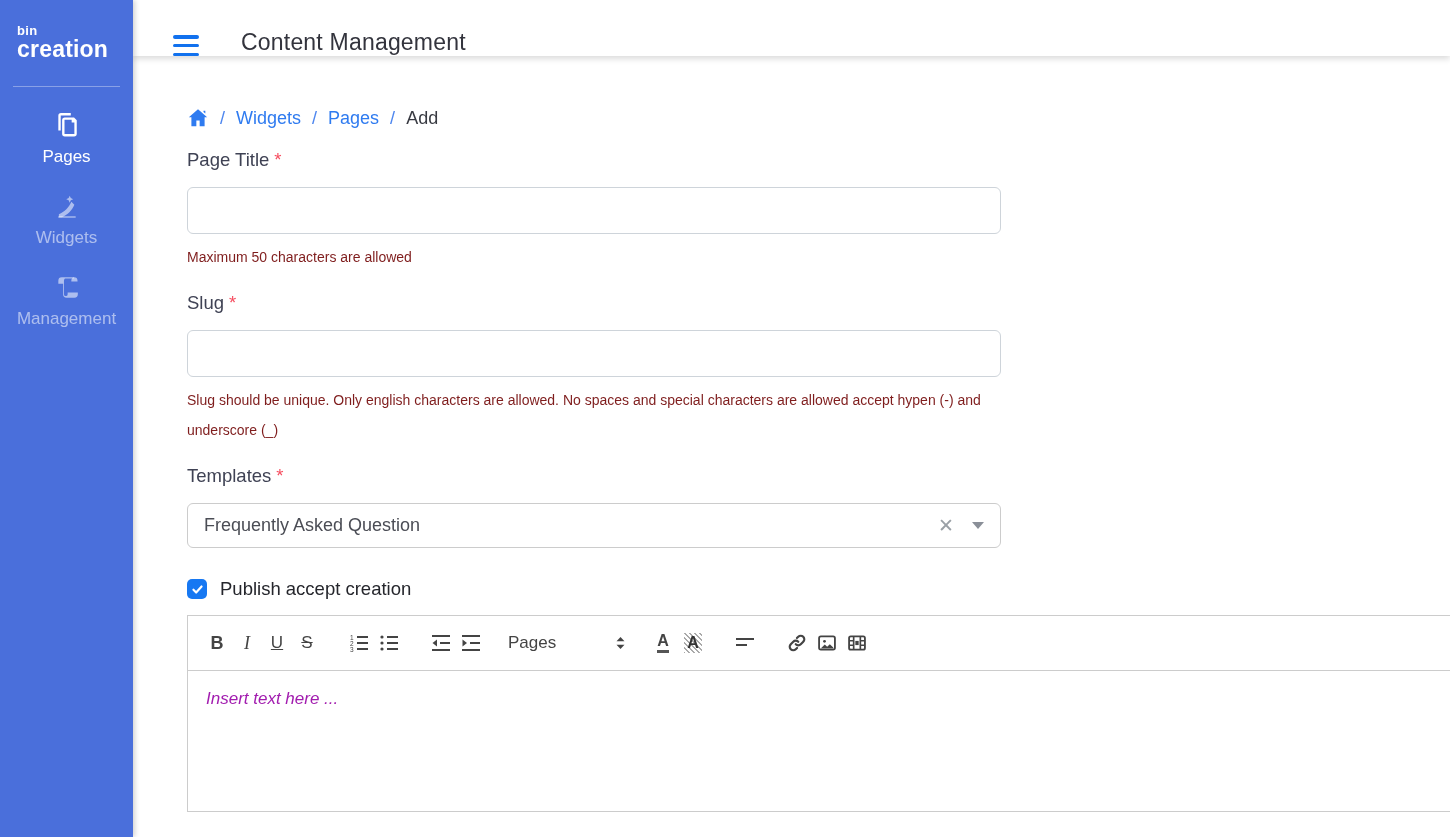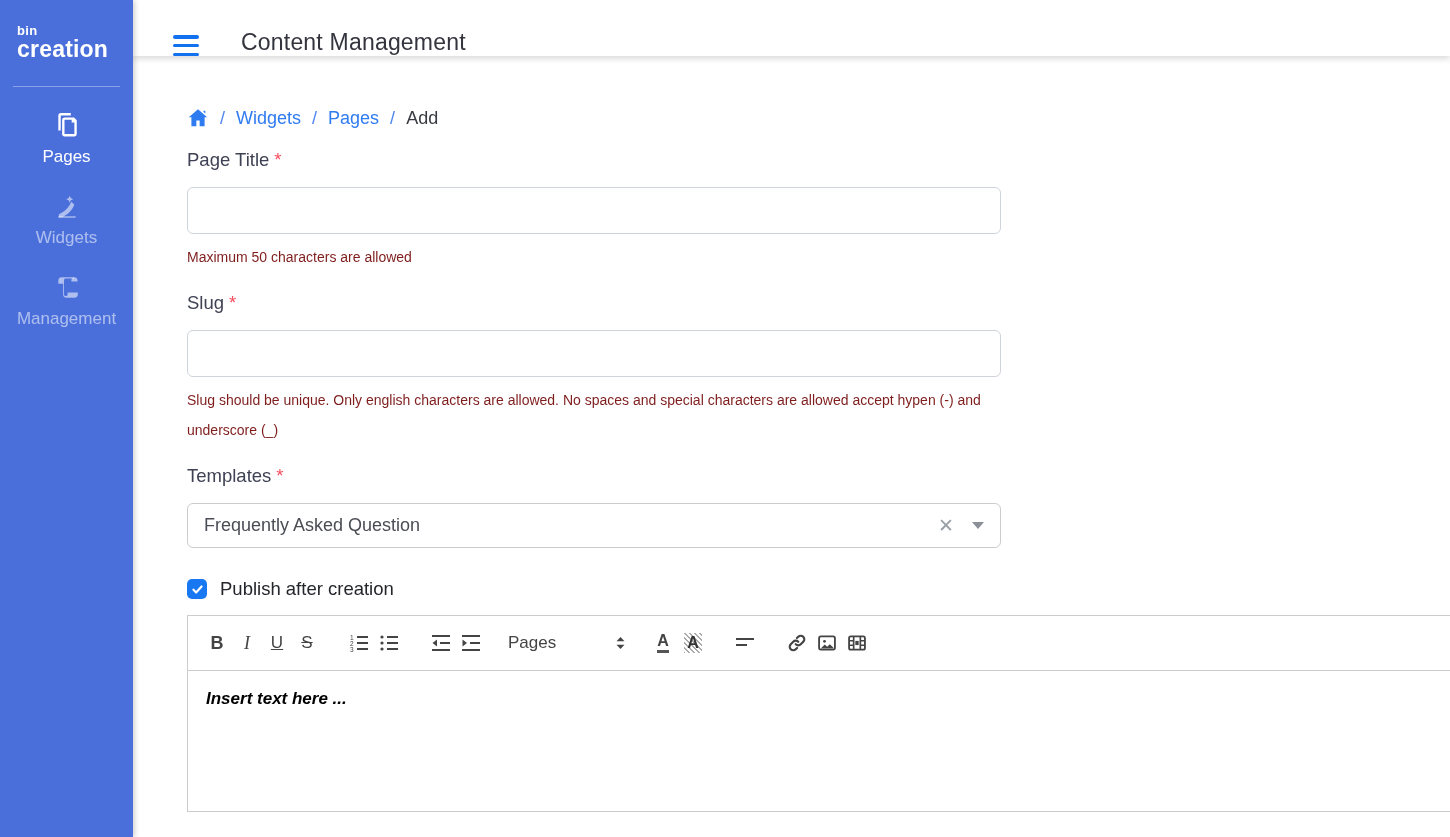--- a/index.html
+++ b/index.html
@@ -72,21 +72,21 @@
   .fmt-i { font-size:18px; font-style:italic; font-family:"Liberation Serif", serif; color:#444; }
   .fmt-u { font-size:17px; text-decoration:underline; color:#444; }
   .fmt-s { font-size:17px; text-decoration:line-through; color:#444; }
   .ql-picker { display:flex; align-items:center; cursor:pointer; margin-right:22px; width:118px; }
   .ql-picker-label { font-size:17px; color:#444; flex:1; }
   .ql-color-a { position:relative; font-size:16px; font-weight:600; color:#444; padding-bottom:2px;
                 border-bottom:3px solid #555; line-height:15px; }
   .ql-bg-a { font-size:16px; font-weight:600; color:#333; padding:1px 3px;
              background:repeating-linear-gradient(45deg,#aaa 0 1px,transparent 1px 3.5px); }
   .ql-editor-body { height:140px; padding:18px 18px; font-size:17px; cursor:text; }
-  .ql-placeholder { color:#000000; font-style:italic;font-weight:bold; }
+  .ql-placeholder { color:#a21caf; font-style:italic; }
 </style>
 </head>
 <body>
 
 <div class="app">
 
   <aside class="sidebar">
     <div class="logo">
       <span class="top">bin</span>
       <span class="bottom">creation</span>
@@ -174,21 +174,21 @@
         <span class="select-clear">✕</span>
         <span class="select-caret"></span>
       </div>
 
       <div class="check-row">
         <span class="checkbox">
           <svg viewBox="0 0 24 24">
               <path d="M4.5 12.5l5 5 10-11" stroke="#fff" stroke-width="4" fill="none" stroke-linecap="round" stroke-linejoin="round"></path>
             </svg>
         </span>
-        <span class="check-label">Publish after creation</span>
+        <span class="check-label">Publish accept creation</span>
       </div>
 
 
       <div class="editor">
         <div class="ql-toolbar">
 
           <div class="ql-group">
             <button class="ql-btn">
                 <span class="fmt-b">B</span>
               </button>

